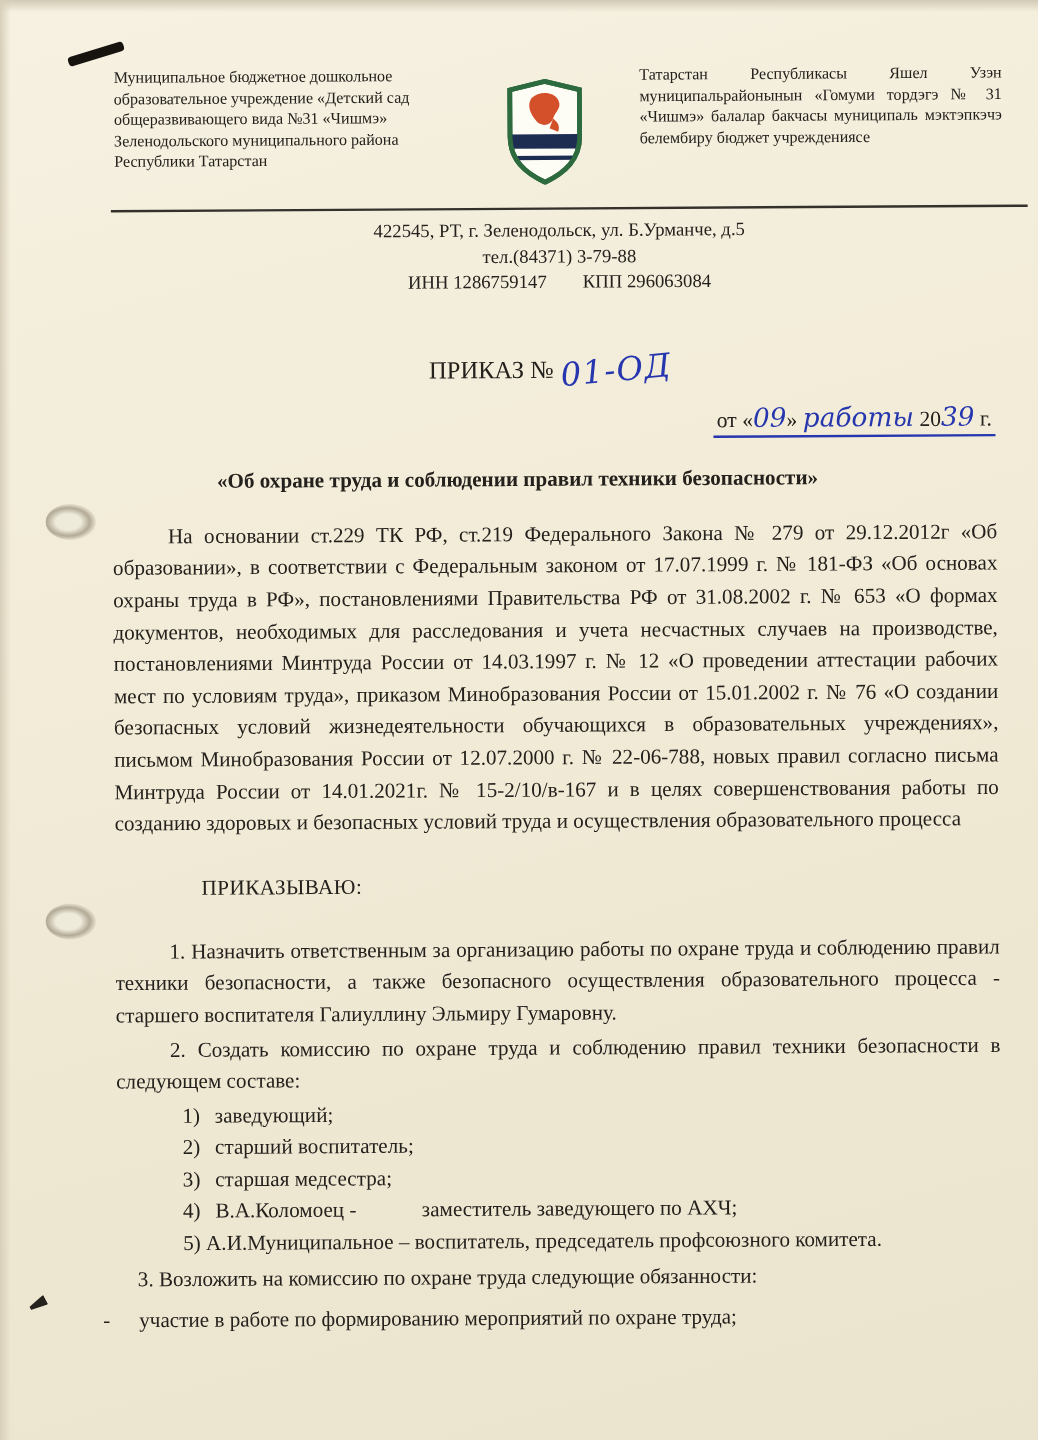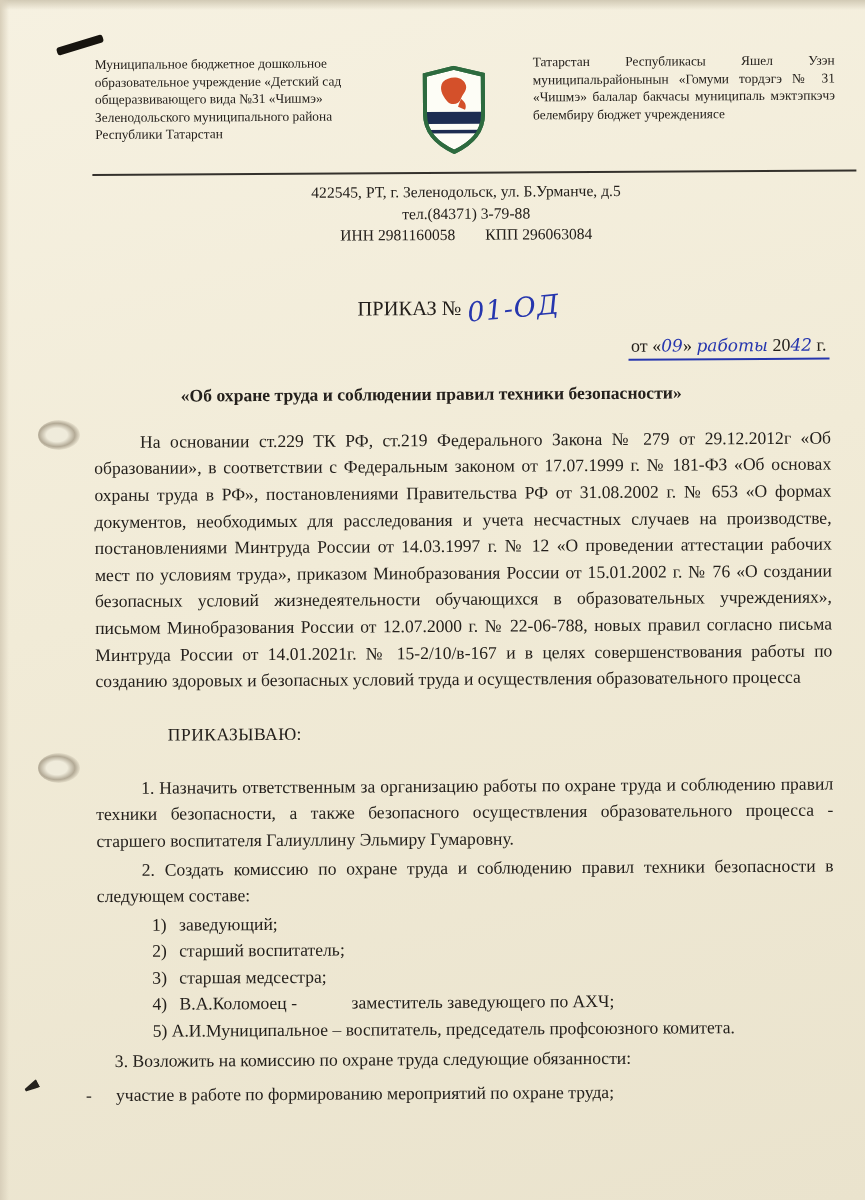--- a/index.html
+++ b/index.html
@@ -34,21 +34,21 @@
     transform:translateX(36px);}
   .kpp{margin-left:30px;}
 
   .order-line{margin-top:44px;text-align:center;font-size:20.5px;transform:translateX(28px);}
   .hand{font-family:"DejaVu Serif",serif;font-style:italic;color:#2636ae;}
   .order-num{font-size:27px;margin-left:6px;display:inline-block;
     transform:rotate(-5deg);position:relative;top:3px;letter-spacing:1px;}
 
   .date-line{margin:16px 34px 0 0;text-align:right;font-size:18px;}
   .date-underline{border-bottom:2px solid #2636ae;padding:0 3px 3px;}
-  .hand-date{font-size:17px;}
+  .hand-date{font-size:22px;}
 
   .subject{margin-top:26px;text-align:center;font-weight:bold;font-size:17.6px;}
 
   .para{margin:0 33px 0 95px;text-align:justify;font-size:17.6px;line-height:26.6px;}
   .intro{margin-top:22px;text-indent:46px;}
   .directive{margin:30px 33px 0 167px;font-size:17.6px;letter-spacing:0.4px;}
   .item{text-indent:45px;}
   .item1{margin-top:29px;}
   .item2{margin-top:2px;}
 
@@ -96,29 +96,29 @@
       </div>
 
       <div class="org-right">Татарстан Республикасы Яшел Узэн муниципальрайонынын «Гомуми тордэгэ № 31 «Чишмэ» балалар бакчасы муниципаль мэктэпкэчэ белембиру бюджет учреждениясе</div>
     </div>
 
     <div class="rule"></div>
 
     <div class="contacts">
       <div>422545, РТ, г. Зеленодольск, ул. Б.Урманче, д.5</div>
       <div>тел.(84371) 3-79-88</div>
-      <div><span>ИНН 2981160058</span><span class="kpp">КПП 296063084</span></div>
+      <div><span>ИНН 1286759147</span><span class="kpp">КПП 296063084</span></div>
     </div>
 
     <div class="order-line"><span>ПРИКАЗ №</span><span class="hand order-num">01-ОД</span></div>
 
     <div class="date-line">
       <span class="date-underline"><span>от «</span><span class="hand hand-date">09</span><span>»</span>
         <span class="hand hand-date">работы</span>
-        <span>20</span><span class="hand hand-date">42</span>
+        <span>20</span><span class="hand hand-date">39</span>
         <span>г.</span></span>
     </div>
 
     <div class="subject">«Об охране труда и соблюдении правил техники безопасности»</div>
 
     <p class="para intro">На основании ст.229 ТК РФ, ст.219 Федерального Закона № 279 от 29.12.2012г  «Об образовании», в соответствии с Федеральным законом от 17.07.1999 г. № 181-ФЗ «Об основах охраны труда в РФ»,  постановлениями Правительства РФ от 31.08.2002 г. № 653 «О формах документов, необходимых для расследования и учета несчастных случаев на производстве, постановлениями Минтруда России от 14.03.1997 г. № 12 «О проведении аттестации рабочих мест по условиям труда», приказом Минобразования России от 15.01.2002 г. № 76 «О создании безопасных условий жизнедеятельности обучающихся в образовательных учреждениях», письмом Минобразования России от 12.07.2000 г. № 22-06-788, новых правил согласно письма Минтруда России от 14.01.2021г. № 15-2/10/в-167 и в целях совершенствования работы по созданию здоровых и безопасных условий труда и  осуществления образовательного процесса</p>
 
     <div class="directive">ПРИКАЗЫВАЮ:</div>
 
     <p class="para item item1">1. Назначить ответственным за организацию работы по охране труда и соблюдению правил техники безопасности, а также безопасного осуществления образовательного процесса - старшего воспитателя Галиуллину Эльмиру Гумаровну.</p>

